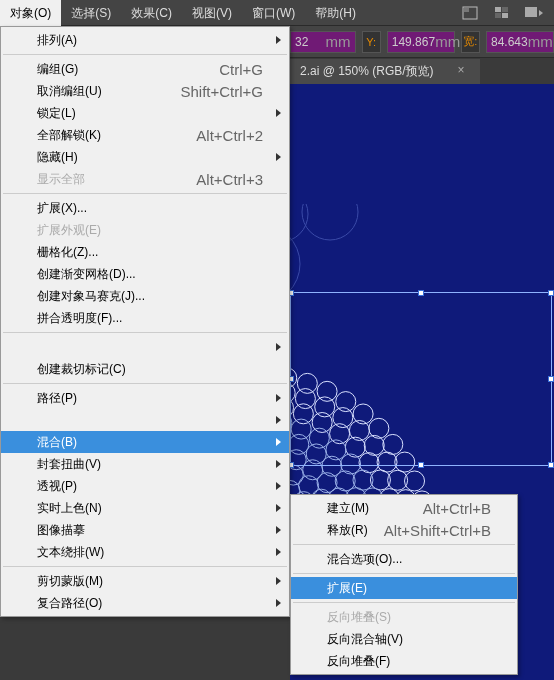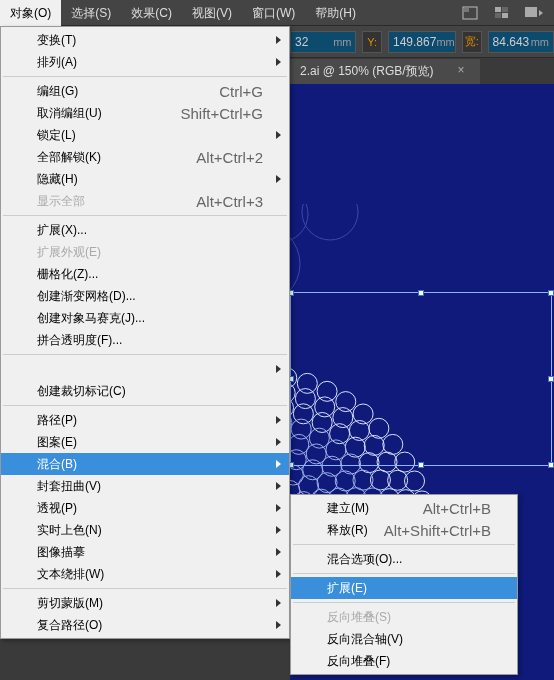--- a/index.html
+++ b/index.html
@@ -4,22 +4,22 @@
 <style>
 *{margin:0;padding:0;box-sizing:border-box;font-family:"Microsoft YaHei",Arial,sans-serif;font-size:12px;-webkit-font-smoothing:antialiased}
 body{width:554px;height:680px;background:#3a3a3a;overflow:hidden;position:relative}
 .menubar{height:26px;background:#444;display:flex;align-items:center;color:#ddd;border-bottom:1px solid #2a2a2a}
 .menubar-item{padding:18px 10px;line-height:26px;cursor:default}
 .menubar-item.open{background:#f0f0f0;color:#000}
 .menubar-tools{margin-left:auto;display:flex;gap:8px;padding-right:8px}
 .tool-icon{width:24px;height:20px;display:flex;align-items:center;justify-content:center}
 .control-bar{height:32px;background:#444;display:flex;align-items:center;padding-left:290px;gap:6px;border-bottom:1px solid #2a2a2a}
 .num-label{width:20px;height:22px;background:#333;color:#e68a00;display:flex;align-items:center;justify-content:center;border:1px solid #555;font-size:11px}
-.num-field{width:68px;height:22px;background:#0c4a6e;color:#ccc;border:1px solid #555;display:flex;align-items:center;padding:0 4px;justify-content:space-between;font-size:11px}
-.num-field span.unit{color:#999;font-size:11px}
+.num-field{width:68px;height:22px;background:#701a75;color:#ccc;border:1px solid #555;display:flex;align-items:center;padding:0 4px;justify-content:space-between;font-size:11px}
+.num-field span.unit{color:#999;font-size:15px}
 .tab-bar{height:26px;background:#3a3a3a;display:flex;align-items:center;padding-left:290px}
 .tab{background:#4a4a4a;color:#ddd;padding:4px 10px;display:flex;align-items:flex-start;gap:24px;font-size:11px}
 .tab-close{width:12px;height:12px;color:#aaa;cursor:pointer}
 .canvas-area{position:absolute;left:290px;top:84px;right:0;bottom:0;background:#0f1a7a;overflow:hidden}
 .bbox{position:absolute;left:0;top:208px;width:262px;height:174px;border:1px solid #8fb3ff}
 .handle{position:absolute;width:6px;height:6px;background:#fff;border:1px solid #3a6fd8}
 .dropdown{position:absolute;left:0;top:26px;width:290px;background:#f0f0f0;border:1px solid #999;box-shadow:2px 2px 4px rgba(0,0,0,.3);padding:2px 0}
 .menu-item{height:22px;display:flex;align-items:center;padding:0 26px 0 36px;position:relative;cursor:default}
 .menu-item.highlight{background:#3a8fdd;color:#fff}
 .menu-item.disabled{color:#aaa}
@@ -199,24 +199,20 @@
     <div class="handle" style="left:-3px;top:50%;margin-top:-3px"></div>
     <div class="handle" style="right:-3px;top:50%;margin-top:-3px"></div>
     <div class="handle" style="left:-3px;bottom:-3px"></div>
     <div class="handle" style="left:50%;bottom:-3px;margin-left:-3px"></div>
     <div class="handle" style="right:-3px;bottom:-3px"></div>
   </div>
 </div>
 
 <div class="dropdown" id="main-menu">
     <div class="menu-item">
-      <span class="menu-label">变换(T)</span>
-      <span class="menu-arrow"></span>
-    </div>
-    <div class="menu-item">
       <span class="menu-label">排列(A)</span>
       <span class="menu-arrow"></span>
     </div>
     <div class="menu-sep"></div>
     <div class="menu-item">
       <span class="menu-label">编组(G)</span>
       <span class="menu-shortcut">Ctrl+G</span>
     </div>
     <div class="menu-item">
       <span class="menu-label">取消编组(U)</span>
@@ -263,21 +259,20 @@
     </div>
     <div class="menu-item">
       <span class="menu-label">创建裁切标记(C)</span>
     </div>
     <div class="menu-sep"></div>
     <div class="menu-item">
       <span class="menu-label">路径(P)</span>
       <span class="menu-arrow"></span>
     </div>
     <div class="menu-item">
-      <span class="menu-label">图案(E)</span>
       <span class="menu-arrow"></span>
     </div>
     <div class="menu-item highlight">
       <span class="menu-label">混合(B)</span>
       <span class="menu-arrow"></span>
     </div>
     <div class="menu-item">
       <span class="menu-label">封套扭曲(V)</span>
       <span class="menu-arrow"></span>
     </div>

